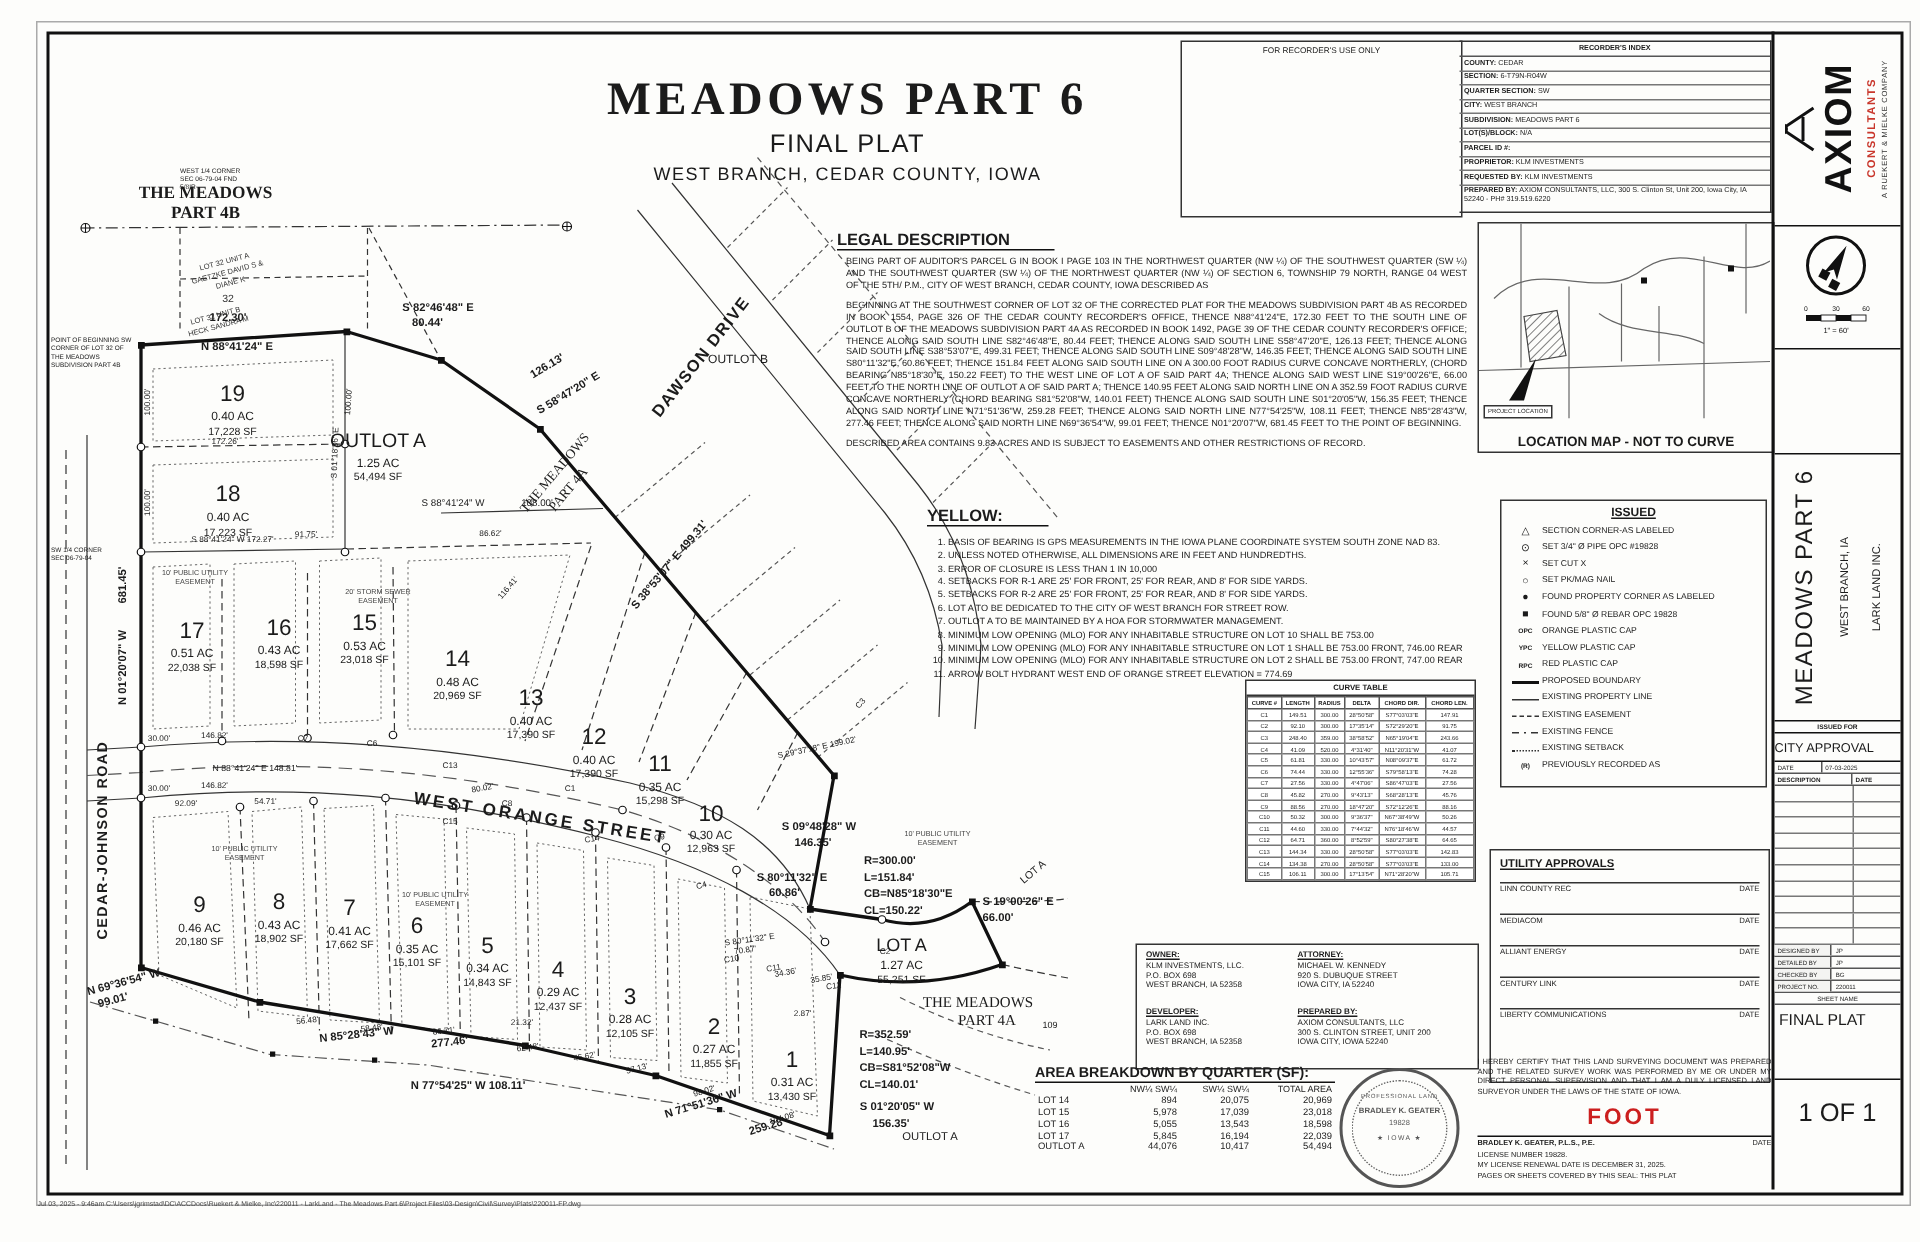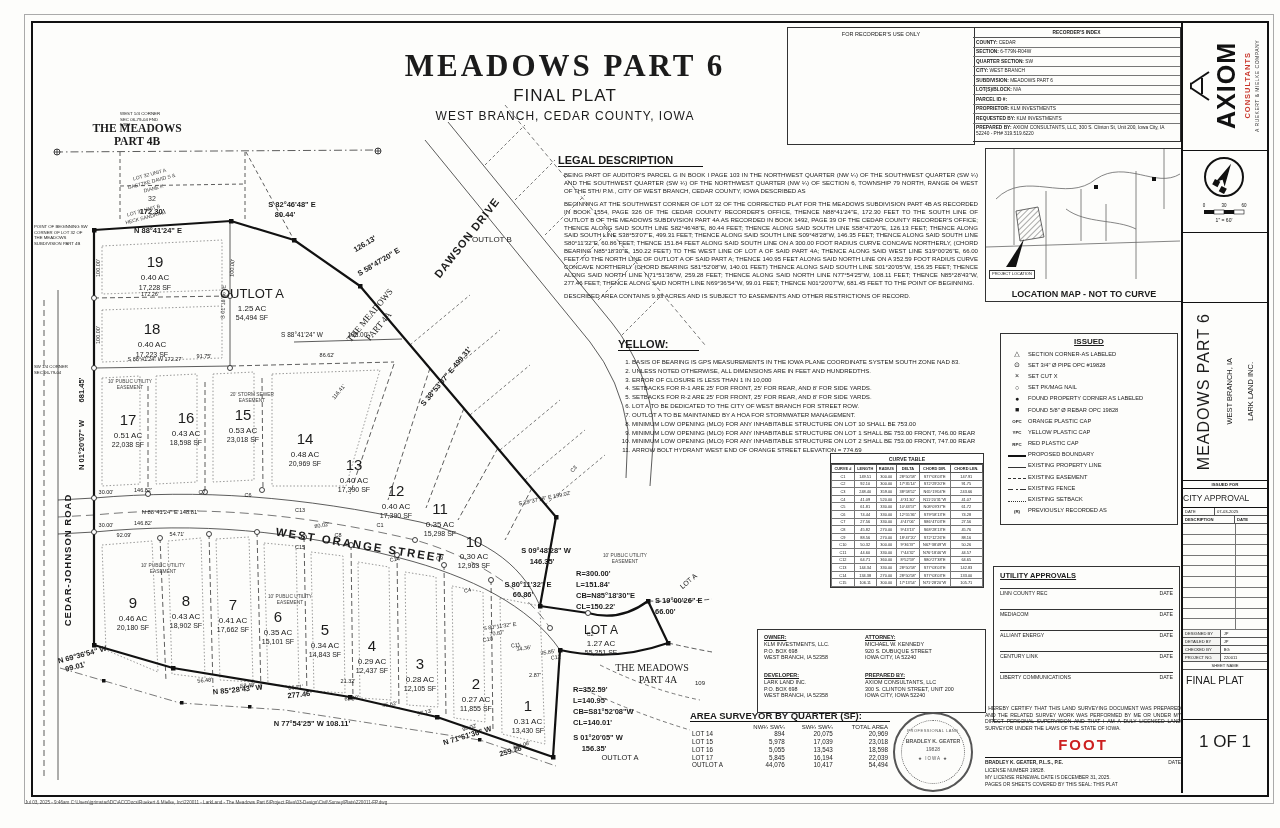--- a/index.html
+++ b/index.html
@@ -758,21 +758,21 @@
       </div>
     <div class="party" id="party-3">
         <div class="plab">PREPARED BY:</div>
         <div>AXIOM CONSULTANTS, LLC</div>
         <div>300 S. CLINTON STREET, UNIT 200</div>
         <div>IOWA CITY, IOWA 52240</div>
       </div>
   </div>
 
   <div class="abs areatbl">
-    <div class="at-title">AREA SURVEYOR BY QUARTER (SF):</div>
+    <div class="at-title">AREA BREAKDOWN BY QUARTER (SF):</div>
     <table>
         <thead>
           <tr id="area-head">
             <th class="nm"></th>
             <th>NW¼ SW¼</th>
             <th>SW¼ SW¼</th>
             <th>TOTAL AREA</th>
           </tr>
         </thead>
         <tbody id="area-body">

